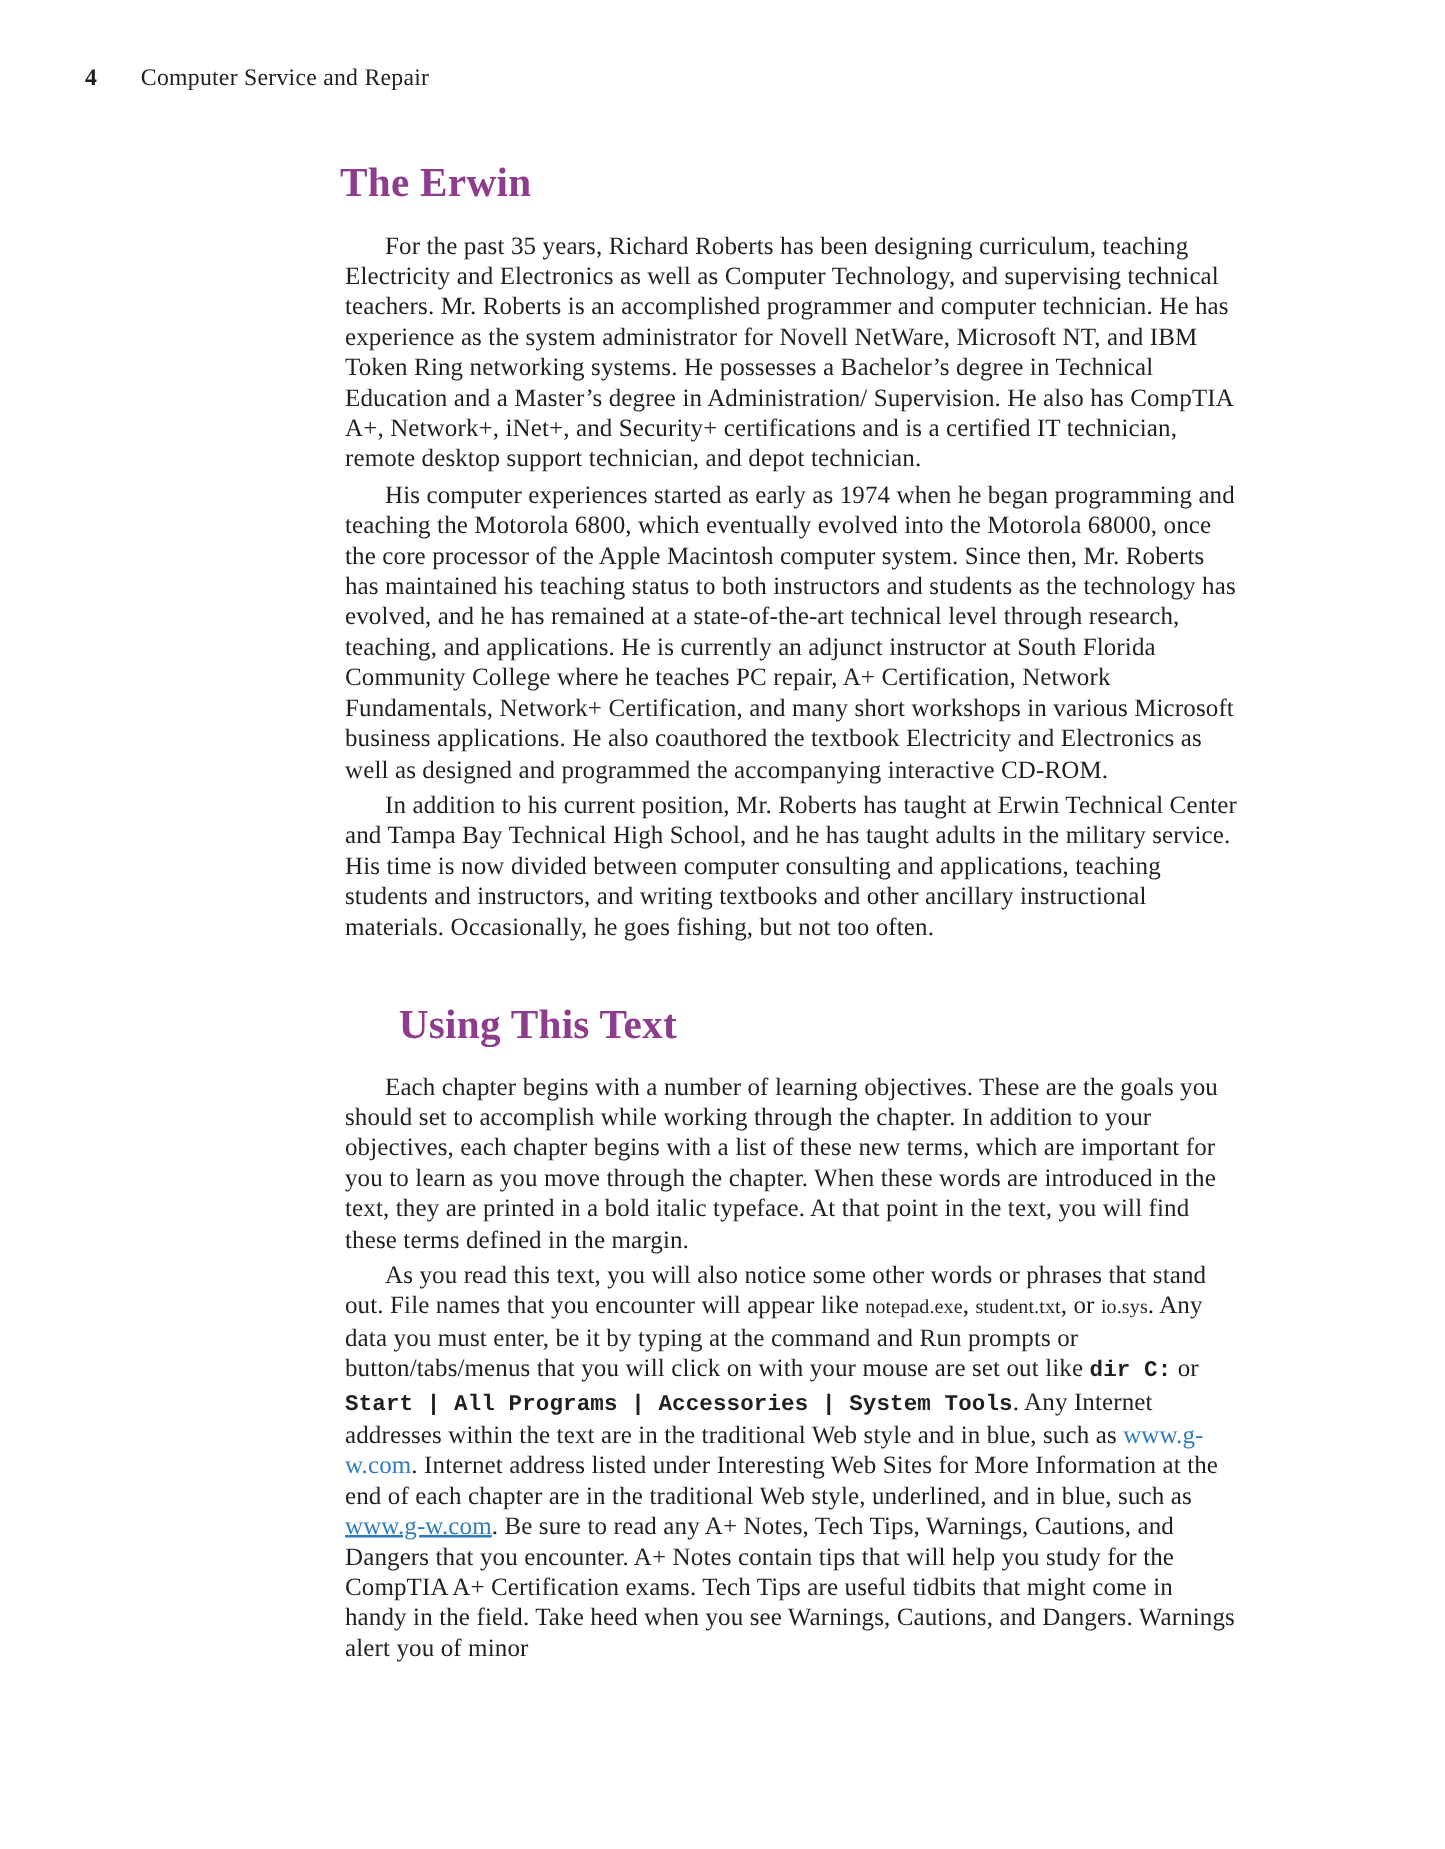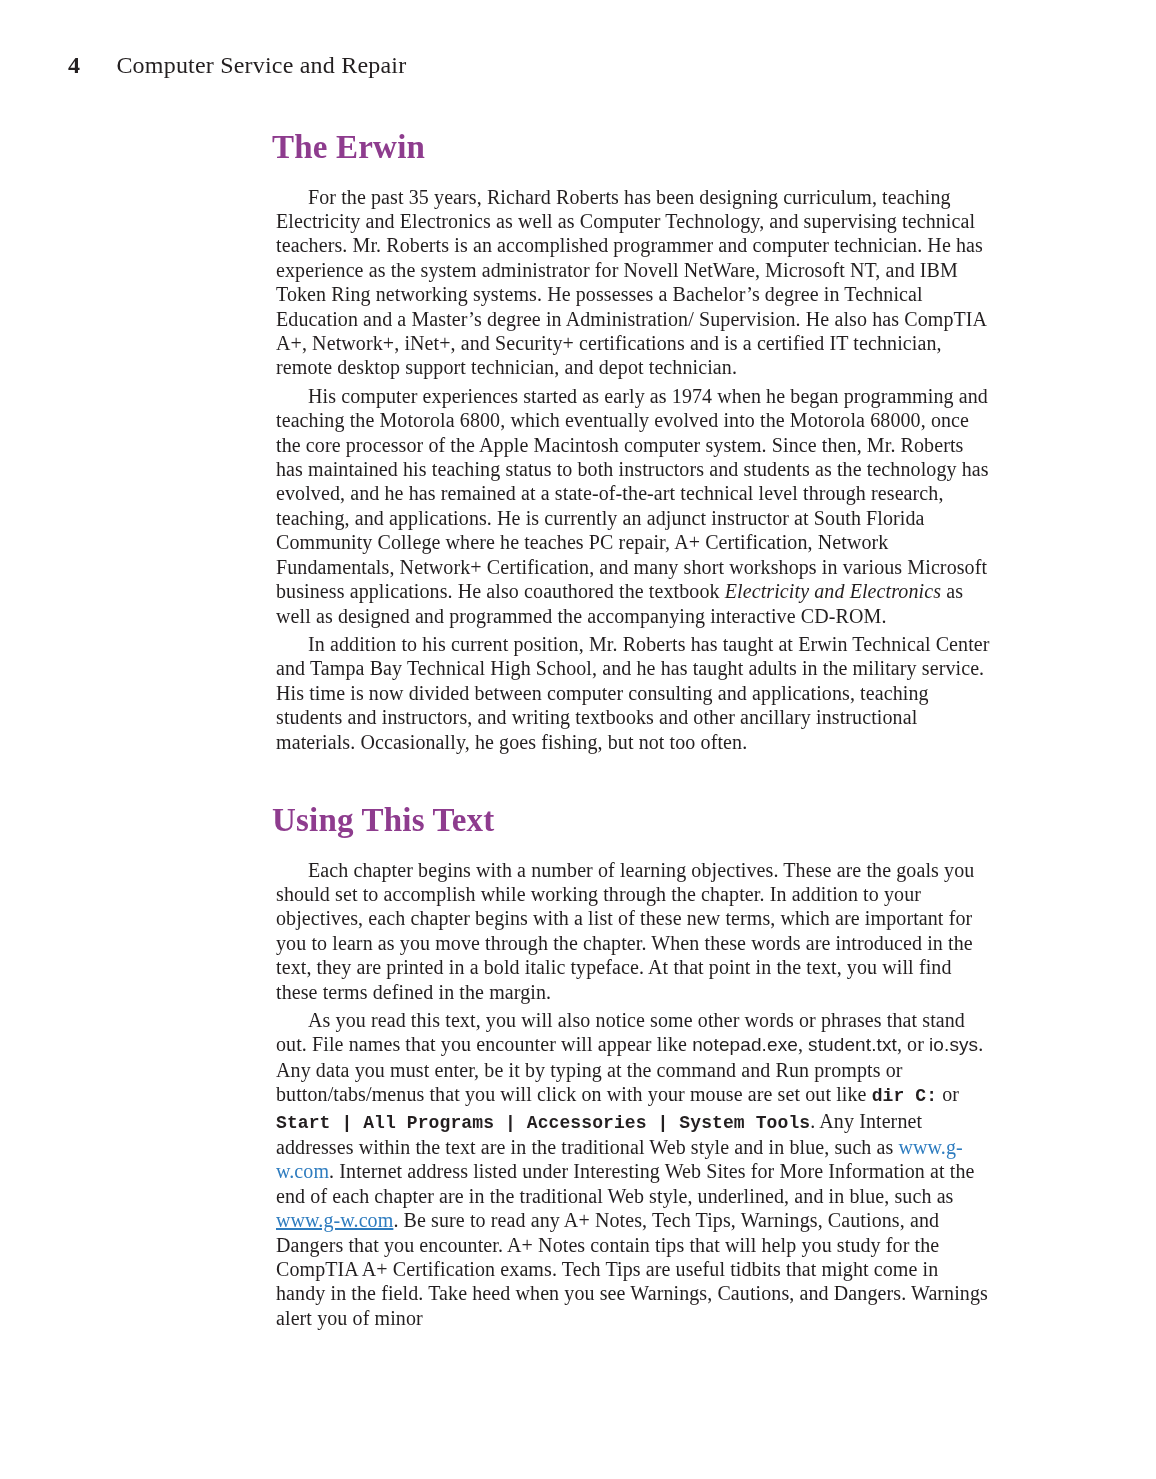--- a/index.html
+++ b/index.html
@@ -17,21 +17,21 @@
   }
   .page {
     position: absolute;
     inset: 0;
     background: #ffffff;
   }
   .running-head {
     position: absolute;
     top: 52px;
     left: 68px;
-    font-size: 24px;
+    font-size: 19px;
     letter-spacing: 0.2px;
     color: var(--text-color, #2b2728);
     white-space: nowrap;
   }
   .folio {
     font-weight: bold;
     display: inline-block;
   }
   .running-title {
     display: inline-block;
@@ -47,36 +47,36 @@
     font-family: "Liberation Serif", serif;
     font-weight: bold;
     font-size: 33px;
     line-height: 1.2;
     color: var(--heading-color, #8e3c8e);
     margin: 0 0 17px 0;
     letter-spacing: 0.2px;
   }
   .content .section-heading:not(:first-child) {
     margin-top: 47px;
+    margin-left: 47px;
   }
   .body-para {
     margin: 4px;
     font-size: 20px;
     line-height: 24.4px;
     text-indent: 32px;
     text-align: left;
     letter-spacing: 0.1px;
   }
   .seg-normal { }
   .seg-italic {
-    font-style: italic;
   }
   .seg-sans {
-    font-family: Liberation Sans, sans-serif;
-    font-size: 19px;
+    font-family: Liberation Serif, serif;
+    font-size: 16px;
   }
   .seg-sans-bold {
     font-family: Liberation Mono, monospace;
     font-weight: bold;
     font-size: 18px;
   }
   .seg-link {
     color: var(--link-color, #2e7cbf);
     text-decoration: none;
     cursor: pointer;

